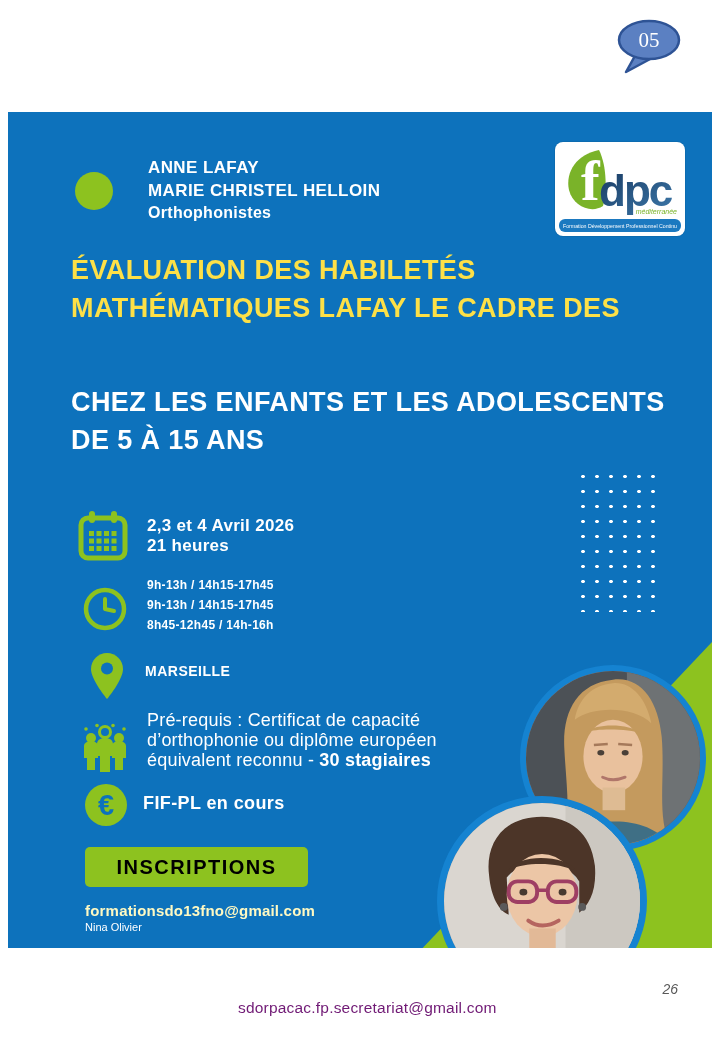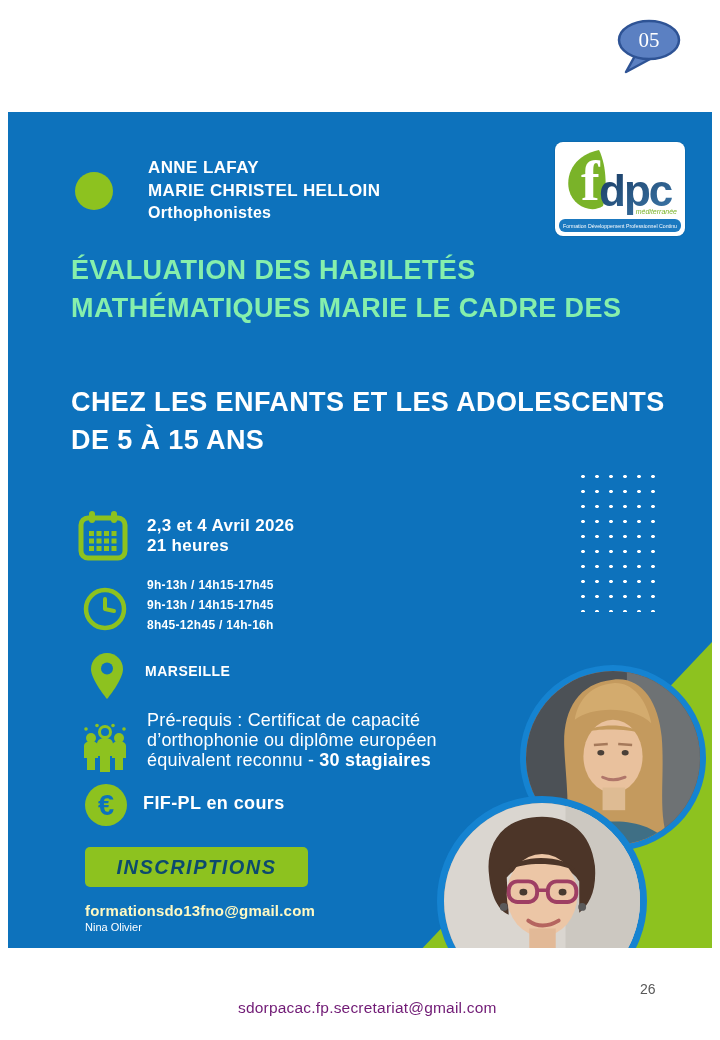--- a/index.html
+++ b/index.html
@@ -20,21 +20,21 @@
   
   .bullet{left:67px;top:60px;width:38px;height:38px;border-radius:50%;background:#8dc21f;z-index:2;}
   .names{left:140px;top:45px;color:#fff;z-index:2;}
   .names .n{font-size:17px;font-weight:bold;line-height:22.5px;letter-spacing:.4px;}
   .names .role{font-size:16px;font-weight:bold;line-height:22px;letter-spacing:.3px;}
 
   .logo-box{left:547px;top:30px;width:130px;height:94px;background:#fff;border-radius:8px;z-index:2;
     box-shadow:0 0 0 1px rgba(0,0,0,.06);}
 
   
-  .title{left:63px;top:139px;width:620px;color:#86efac;font-size:27px;font-weight:bold;
+  .title{left:63px;top:139px;width:620px;color:#fde047;font-size:27px;font-weight:bold;
     line-height:38px;letter-spacing:.4px;z-index:2;}
   .subtitle{left:63px;top:271px;width:630px;color:#ffffff;font-size:27px;font-weight:bold;
     line-height:38px;letter-spacing:.4px;z-index:2;}
 
   
   .dots{left:567px;top:356px;width:82px;height:144px;z-index:2;
     background-image:radial-gradient(#ffffff 1.6px, rgba(255,255,255,0) 1.9px);
     background-size:14px 15px;background-position:1px 1px;}
 
   
@@ -48,33 +48,33 @@
   .rowtext{color:#ffffff;z-index:2;}
   .t-date{left:139px;top:404px;font-size:17px;font-weight:bold;line-height:19.5px;letter-spacing:.3px;}
   .t-time{left:139px;top:463px;font-size:12px;font-weight:bold;line-height:20px;letter-spacing:.3px;}
   .t-loc{left:137px;top:551px;font-size:14px;font-weight:bold;letter-spacing:.5px;}
   .t-prereq{left:139px;top:598px;font-size:18px;font-weight:normal;line-height:20px;letter-spacing:.2px;}
   .t-prereq b{font-weight:bold;}
   .t-fund{left:135px;top:681px;font-size:18px;font-weight:bold;letter-spacing:.4px;}
 
   
   .btn{left:77px;top:735px;width:223px;height:40px;background:#8dc21f;border:none;border-radius:5px;
-    color:#0c4a6e;font-family:"Liberation Sans",sans-serif;font-size:20px;font-weight:bold;
-    letter-spacing:1.5px;z-index:2;display:flex;align-items:center;justify-content:center;cursor:pointer;font-style:italic;}
+    color:#000000;font-family:"Liberation Sans",sans-serif;font-size:20px;font-weight:bold;
+    letter-spacing:1.5px;z-index:2;display:flex;align-items:center;justify-content:center;cursor:pointer;}
   .mail{left:77px;top:790px;color:#fef9c3;font-size:15px;font-weight:bold;letter-spacing:.2px;z-index:2;}
   .contact{left:77px;top:809px;color:#fff;font-size:11px;z-index:2;}
 
   
   .photo{border-radius:50%;overflow:hidden;z-index:3;background:#888;}
   .photo svg{display:block;width:100%;height:100%;}
   .photo-top{left:512px;top:553px;width:174px;height:174px;border:6px solid #1583d1;}
   .photo-bottom{left:429px;top:684px;width:196px;height:196px;border:7px solid #1583d1;}
 
   
-  .pagenum{left:640px;top:981px;width:38px;text-align:left;color:#595959;font-size:14px;}
+  .pagenum{left:640px;top:981px;width:38px;text-align:right;color:#595959;font-size:14px;font-style:italic;}
   .footmail{left:238px;top:999px;color:#701a75;font-size:15.5px;letter-spacing:.2px;}
 </style>
 </head>
 <body>
 
 <div class="abs badge">
   <svg width="72" height="58" viewBox="0 0 72 58">
     <path d="M22 36 L12 54 L38 40 Z" fill="#5b80c2" stroke="#2e5395" stroke-width="2.5" stroke-linejoin="round"></path>
     <ellipse cx="35" cy="22" rx="30" ry="19" fill="#5b80c2" stroke="#2e5395" stroke-width="2.5"></ellipse>
     <text x="35" y="29" text-anchor="middle" font-family="Liberation Serif, serif" font-size="21" fill="#ffffff">05</text>
@@ -108,21 +108,21 @@
       <text x="26" y="58" font-size="56" font-weight="bold" fill="#ffffff" font-family="Liberation Serif, serif">f</text>
       <text x="44" y="64" font-size="44" font-weight="bold" letter-spacing="-2" fill="url(#dpcgrad)" font-family="Liberation Sans, sans-serif">dpc</text>
       <text x="122" y="72" text-anchor="end" font-size="7" fill="#7ab329" font-style="italic" font-family="Liberation Sans, sans-serif">méditerranée</text>
       <rect x="4" y="77" width="122" height="13" rx="6" fill="#1b79c0"></rect>
       <text x="65" y="86" text-anchor="middle" font-size="5.6" fill="#ffffff" textLength="114" lengthAdjust="spacingAndGlyphs" font-family="Liberation Sans, sans-serif">Formation Développement Professionnel Continu</text>
     </svg>
   </div>
 
   <div class="abs title">
     <div>ÉVALUATION DES HABILETÉS</div>
-    <div>MATHÉMATIQUES MARIE LE CADRE DES</div>
+    <div>MATHÉMATIQUES LAFAY LE CADRE DES</div>
   </div>
 
   <div class="abs subtitle">
     <div>CHEZ LES ENFANTS ET LES ADOLESCENTS</div>
     <div>DE 5 À 15 ANS</div>
   </div>
 
   <div class="abs dots"></div>
 
   <svg class="abs icon ic-cal" viewBox="0 0 50 52">

